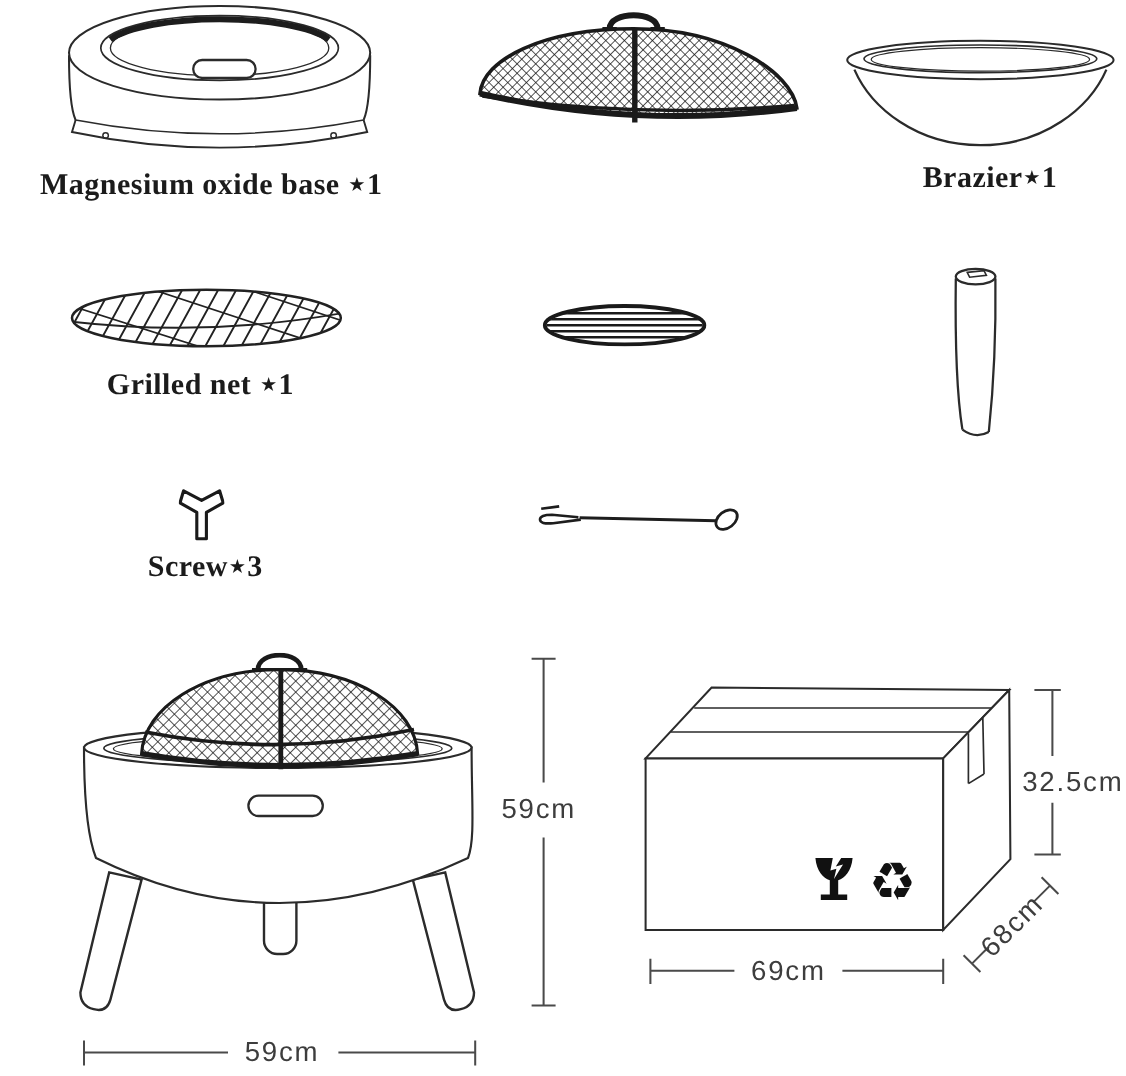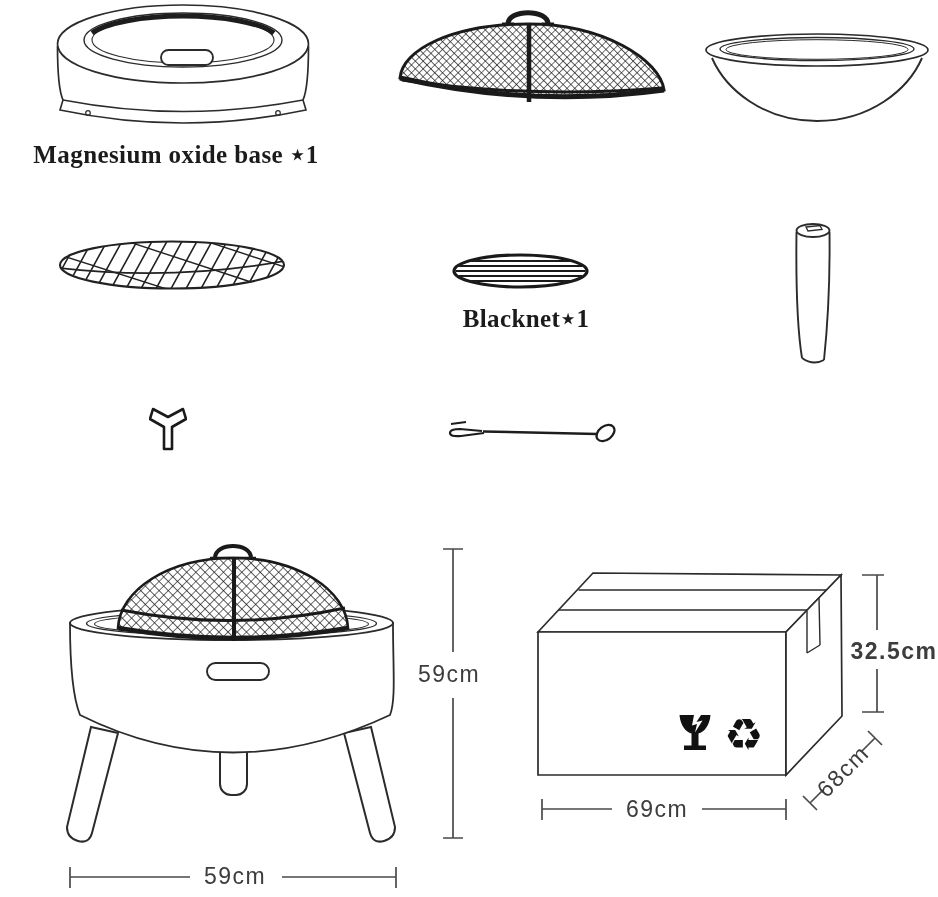--- a/index.html
+++ b/index.html
@@ -171,21 +171,23 @@
     <path d="M70,877 H190 M282,877 H396 M70,867 V888 M396,867 V888"></path>
 
     <path d="M877,575 V630 M877,669 V712 M862,575 H884 M862,712 H884"></path>
 
     <path d="M542,809 H612 M702,809 H786 M542,799 V820 M786,799 V820"></path>
 
     <path d="M810,803 L824,789 M861,752 L875,738 M803,796 L817,810 M868,731 L882,745"></path>
   </svg>
 
   <div class="part-label" style="left:-4px;top:141px;width:360px;">Magnesium oxide base ⋆1</div>
-  <div class="part-label" style="left:426px;top:305px;width:200px;">Blacknet⋆1</div>
+  <div class="part-label" style="left:725px;top:135px;width:200px;">Brazier⋆1</div>
+  <div class="part-label" style="left:57px;top:307px;width:220px;">Grilled net ⋆1</div>
+  <div class="part-label" style="left:91px;top:459px;width:160px;">Screw⋆3</div>
 
   <div class="dim-label" style="left:409px;top:662px;width:80px;">59cm</div>
   <div class="dim-label" style="left:195px;top:864px;width:80px;">59cm</div>
-  <div class="dim-label" style="left:849px;top:639px;width:90px;font-weight:bold;">32.5cm</div>
+  <div class="dim-label" style="left:849px;top:639px;width:90px;">32.5cm</div>
   <div class="dim-label" style="left:617px;top:797px;width:80px;">69cm</div>
   <div class="dim-label rot" style="left:803px;top:759px;width:80px;">68cm</div>
 
 </div>
 
 </body></html>

